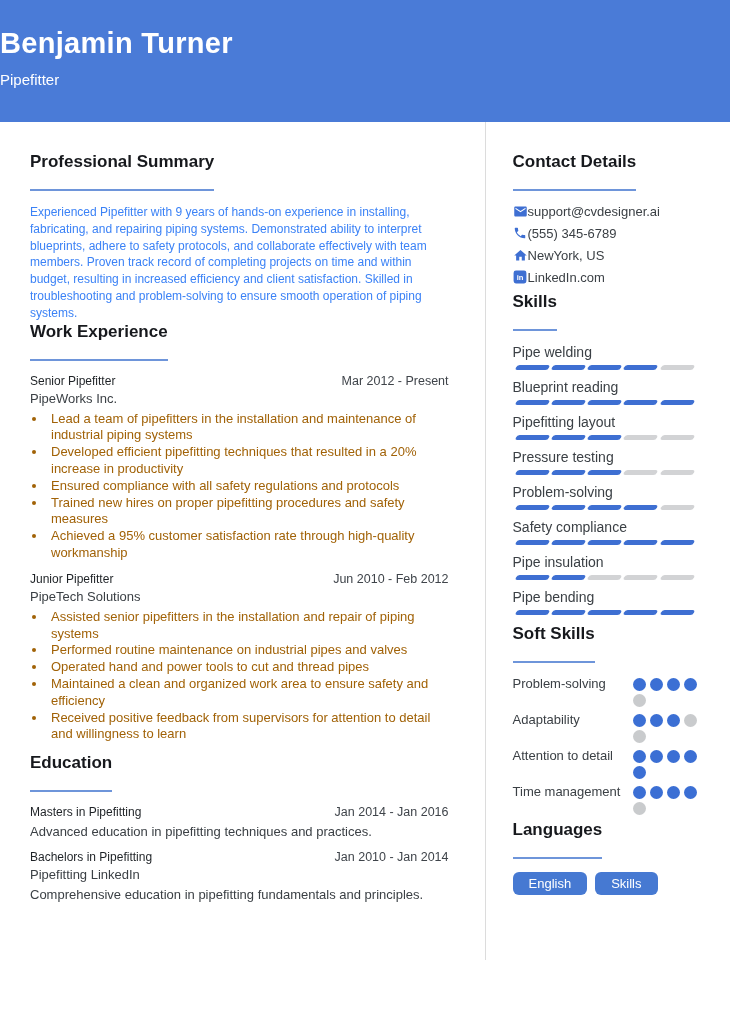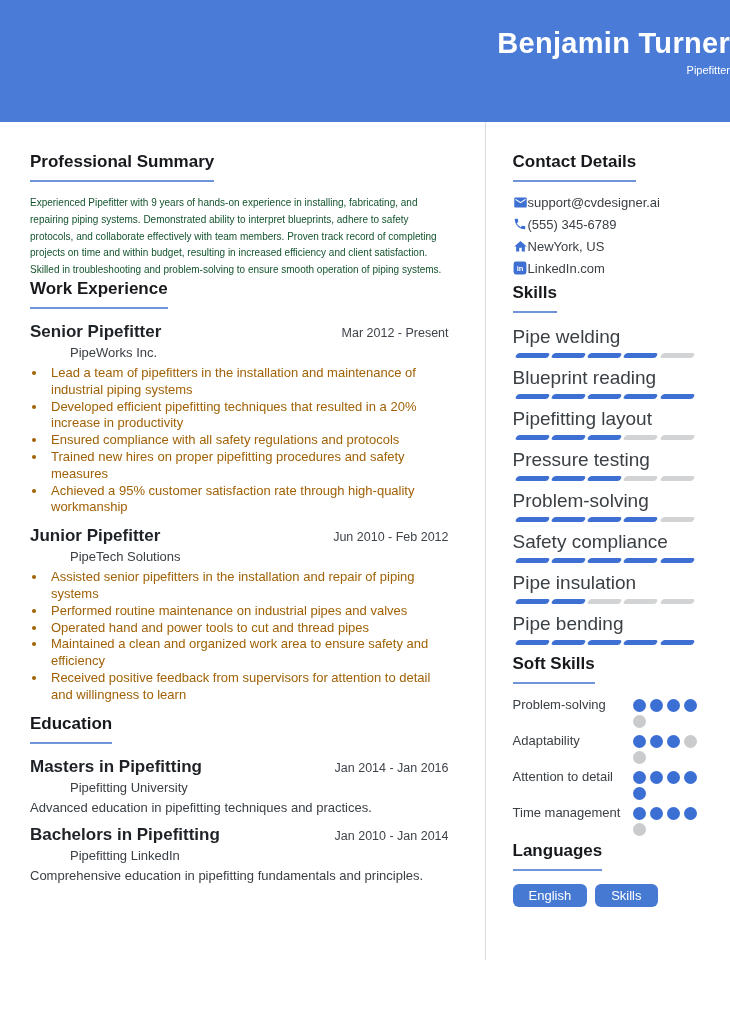--- a/index.html
+++ b/index.html
@@ -1,55 +1,55 @@
 <!DOCTYPE html>
 <html><head>
 <meta charset="utf-8">
 <style>
   html,body { margin:0; padding:0; background:#fff; }
   .page {
     width:730px; height:1024px; margin:0 auto; background:#ffffff;
     font-family:"Liberation Sans", sans-serif; position:relative; overflow:hidden;
   }
   
-  .header { height:122px; background:#4a7bd7; color:#fff; text-align:right; }
+  .header { height:122px; background:#4a7bd7; color:#fff; text-align:left; }
   .header .name { font-size:29px; font-weight:bold; padding-top:27px; letter-spacing:.3px; }
-  .header .role { font-size:11px; margin-top:4px; }
+  .header .role { font-size:15px; margin-top:11px; }
 
   
   .content { display:flex; position:relative; }
   .vdivider { position:absolute; left:485px; top:0; width:1px; height:838px; background:#dcdcdc; }
   .main    { width:485px; box-sizing:border-box; padding:30px 33px 0 30px; }
   .sidebar { width:250px; box-sizing:border-box; padding:30px 33px 0 31px; }
 
   
   h2.sec {
     display:table; font-size:17px; font-weight:bold; color:#17191d;
-    margin:0 0 13px 0; padding-bottom:8px; border-bottom:2px solid #6e95da;
+    margin:0 0 13px 0; padding-bottom:17px; border-bottom:2px solid #6e95da;
   }
   .mt16 { margin-top:16px; } .mt18 { margin-top:18px; } .mt22 { margin-top:22px; } .mt20 { margin-top:20px; }
 
   
-  .summary { font-size:10px; line-height:16.8px; color:#14532d; margin:0; }
+  .summary { font-size:12px; line-height:16.8px; color:#3b82f6; margin:0; }
   .job-head, .deg-head { display:flex; justify-content:space-between; align-items:baseline; }
-  .job-title, .deg-title { font-size:17px; font-weight:bold; color:#1e2226; }
+  .job-title, .deg-title { font-size:12px; font-weight:normal; color:#1e2226; }
   .job-dates, .deg-dates { font-size:12.5px; color:#3f444a; white-space:nowrap; }
-  .job-company, .deg-school { font-size:13px; color:#3b4045; margin-top:3px;margin-left:40px; }
+  .job-company, .deg-school { font-size:13px; color:#3b4045; margin-top:3px; }
   ul.bullets { margin:5px 0 10px 0; padding-left:17px; }
   ul.bullets li { font-size:13px; line-height:16.8px; color:#a16207; padding-left:4px; }
   .deg { margin-bottom:9px; }
   .deg-desc { font-size:13px; color:#3b4045; margin-top:5px; line-height:16.8px; }
 
   
   .contact-item { display:flex; align-items:center; margin-bottom:7px; font-size:13px; color:#3b4045; }
   .ci-icon { width:15px; height:15px; flex:none; display:flex; }
 
   
   .skill { margin-bottom:9px; }
-  .skill-name { font-size:19px; color:#3b4045; margin-bottom:5px; }
+  .skill-name { font-size:14px; color:#3b4045; margin-bottom:5px; }
   .bar { display:flex; gap:3px; padding:0 3px; }
   .seg { flex:1; height:5px; border-radius:2.5px; transform:skewX(-25deg); }
   .seg.on  { background:#3e6fd2; }
   .seg.off { background:#d2d3d5; }
 
   
   .soft-row { display:flex; margin-bottom:5px; }
   .soft-name { flex:1; font-size:13px; line-height:16.5px; color:#3b4045; padding-right:6px; }
   .dots { width:64px; display:flex; flex-wrap:wrap; gap:3px 4px; align-content:flex-start; padding-top:2px; }
   .dot { width:13px; height:13px; border-radius:50%; }
@@ -111,21 +111,20 @@
   </div>
 </div>
 
       <h2 class="sec mt20">Education</h2>
       <div>
   <div class="deg">
     <div class="deg-head">
       <span class="deg-title">Masters in Pipefitting</span>
       <span class="deg-dates">Jan 2014 - Jan 2016</span>
     </div>
-    <div class="deg-school">Pipefitting University</div>
     <div class="deg-desc">Advanced education in pipefitting techniques and practices.</div>
   </div>
 
   <div class="deg">
     <div class="deg-head">
       <span class="deg-title">Bachelors in Pipefitting</span>
       <span class="deg-dates">Jan 2010 - Jan 2014</span>
     </div>
     <div class="deg-school">Pipefitting LinkedIn</div>
     <div class="deg-desc">Comprehensive education in pipefitting fundamentals and principles.</div>

